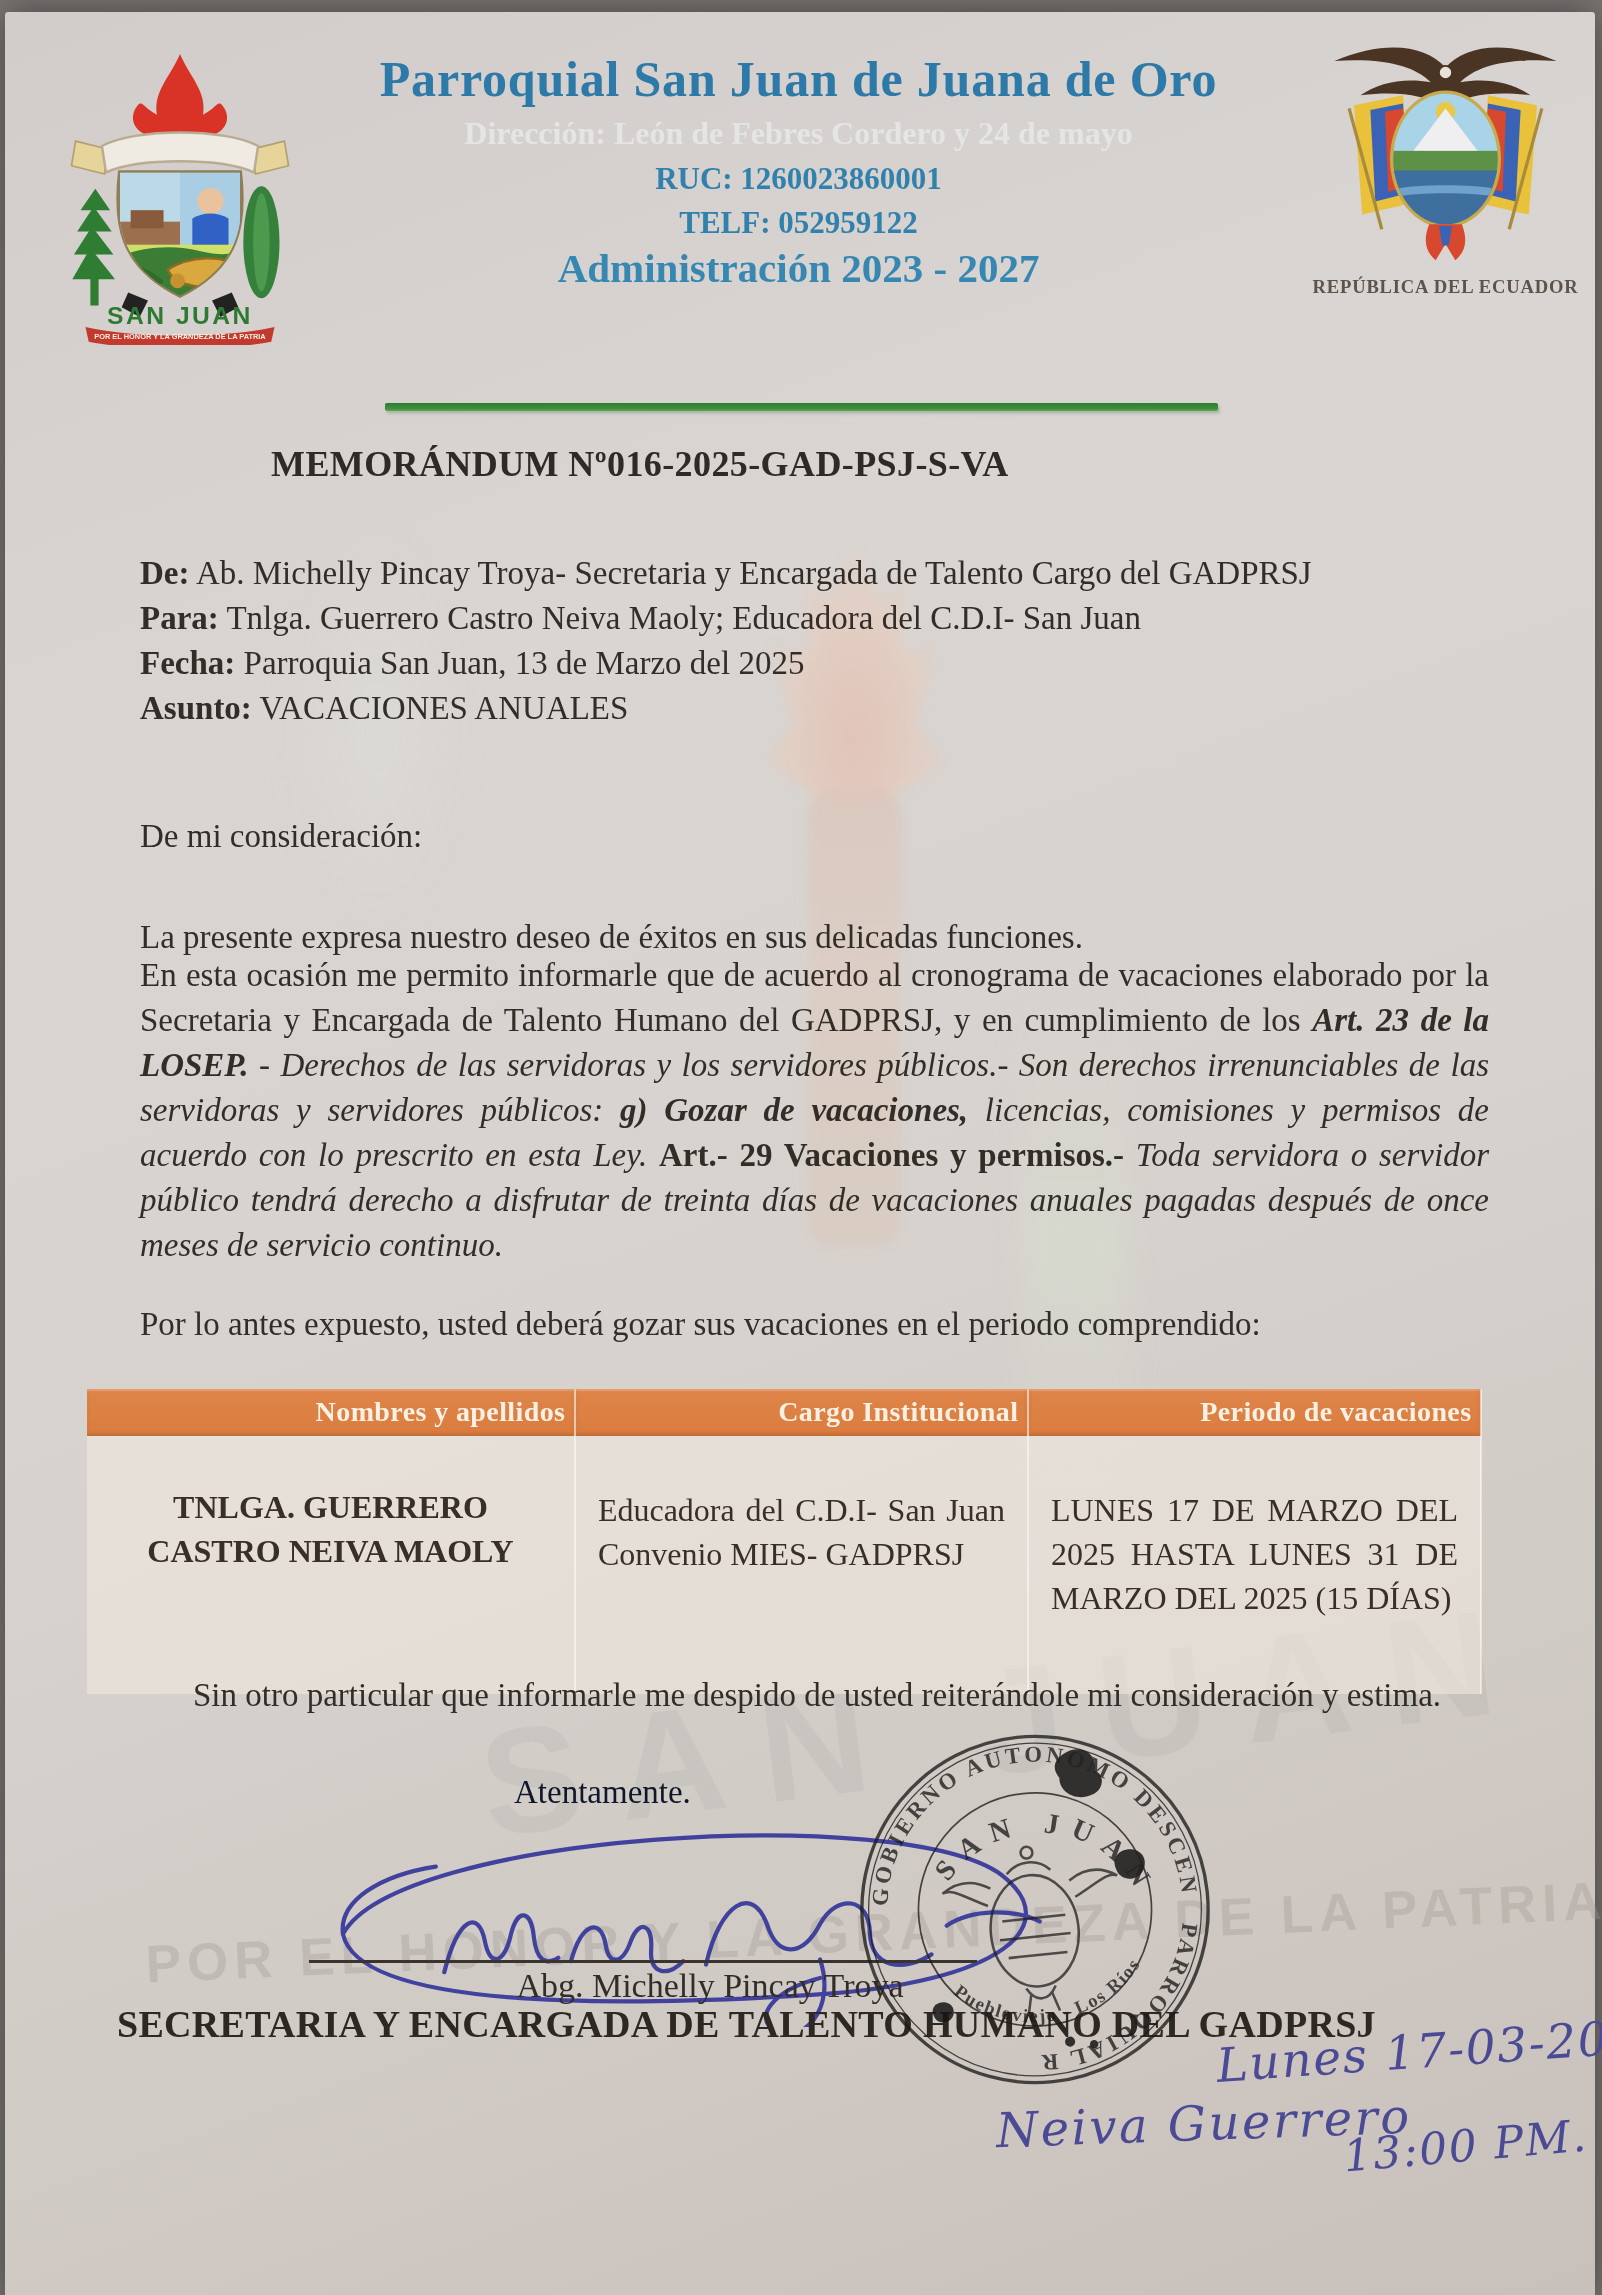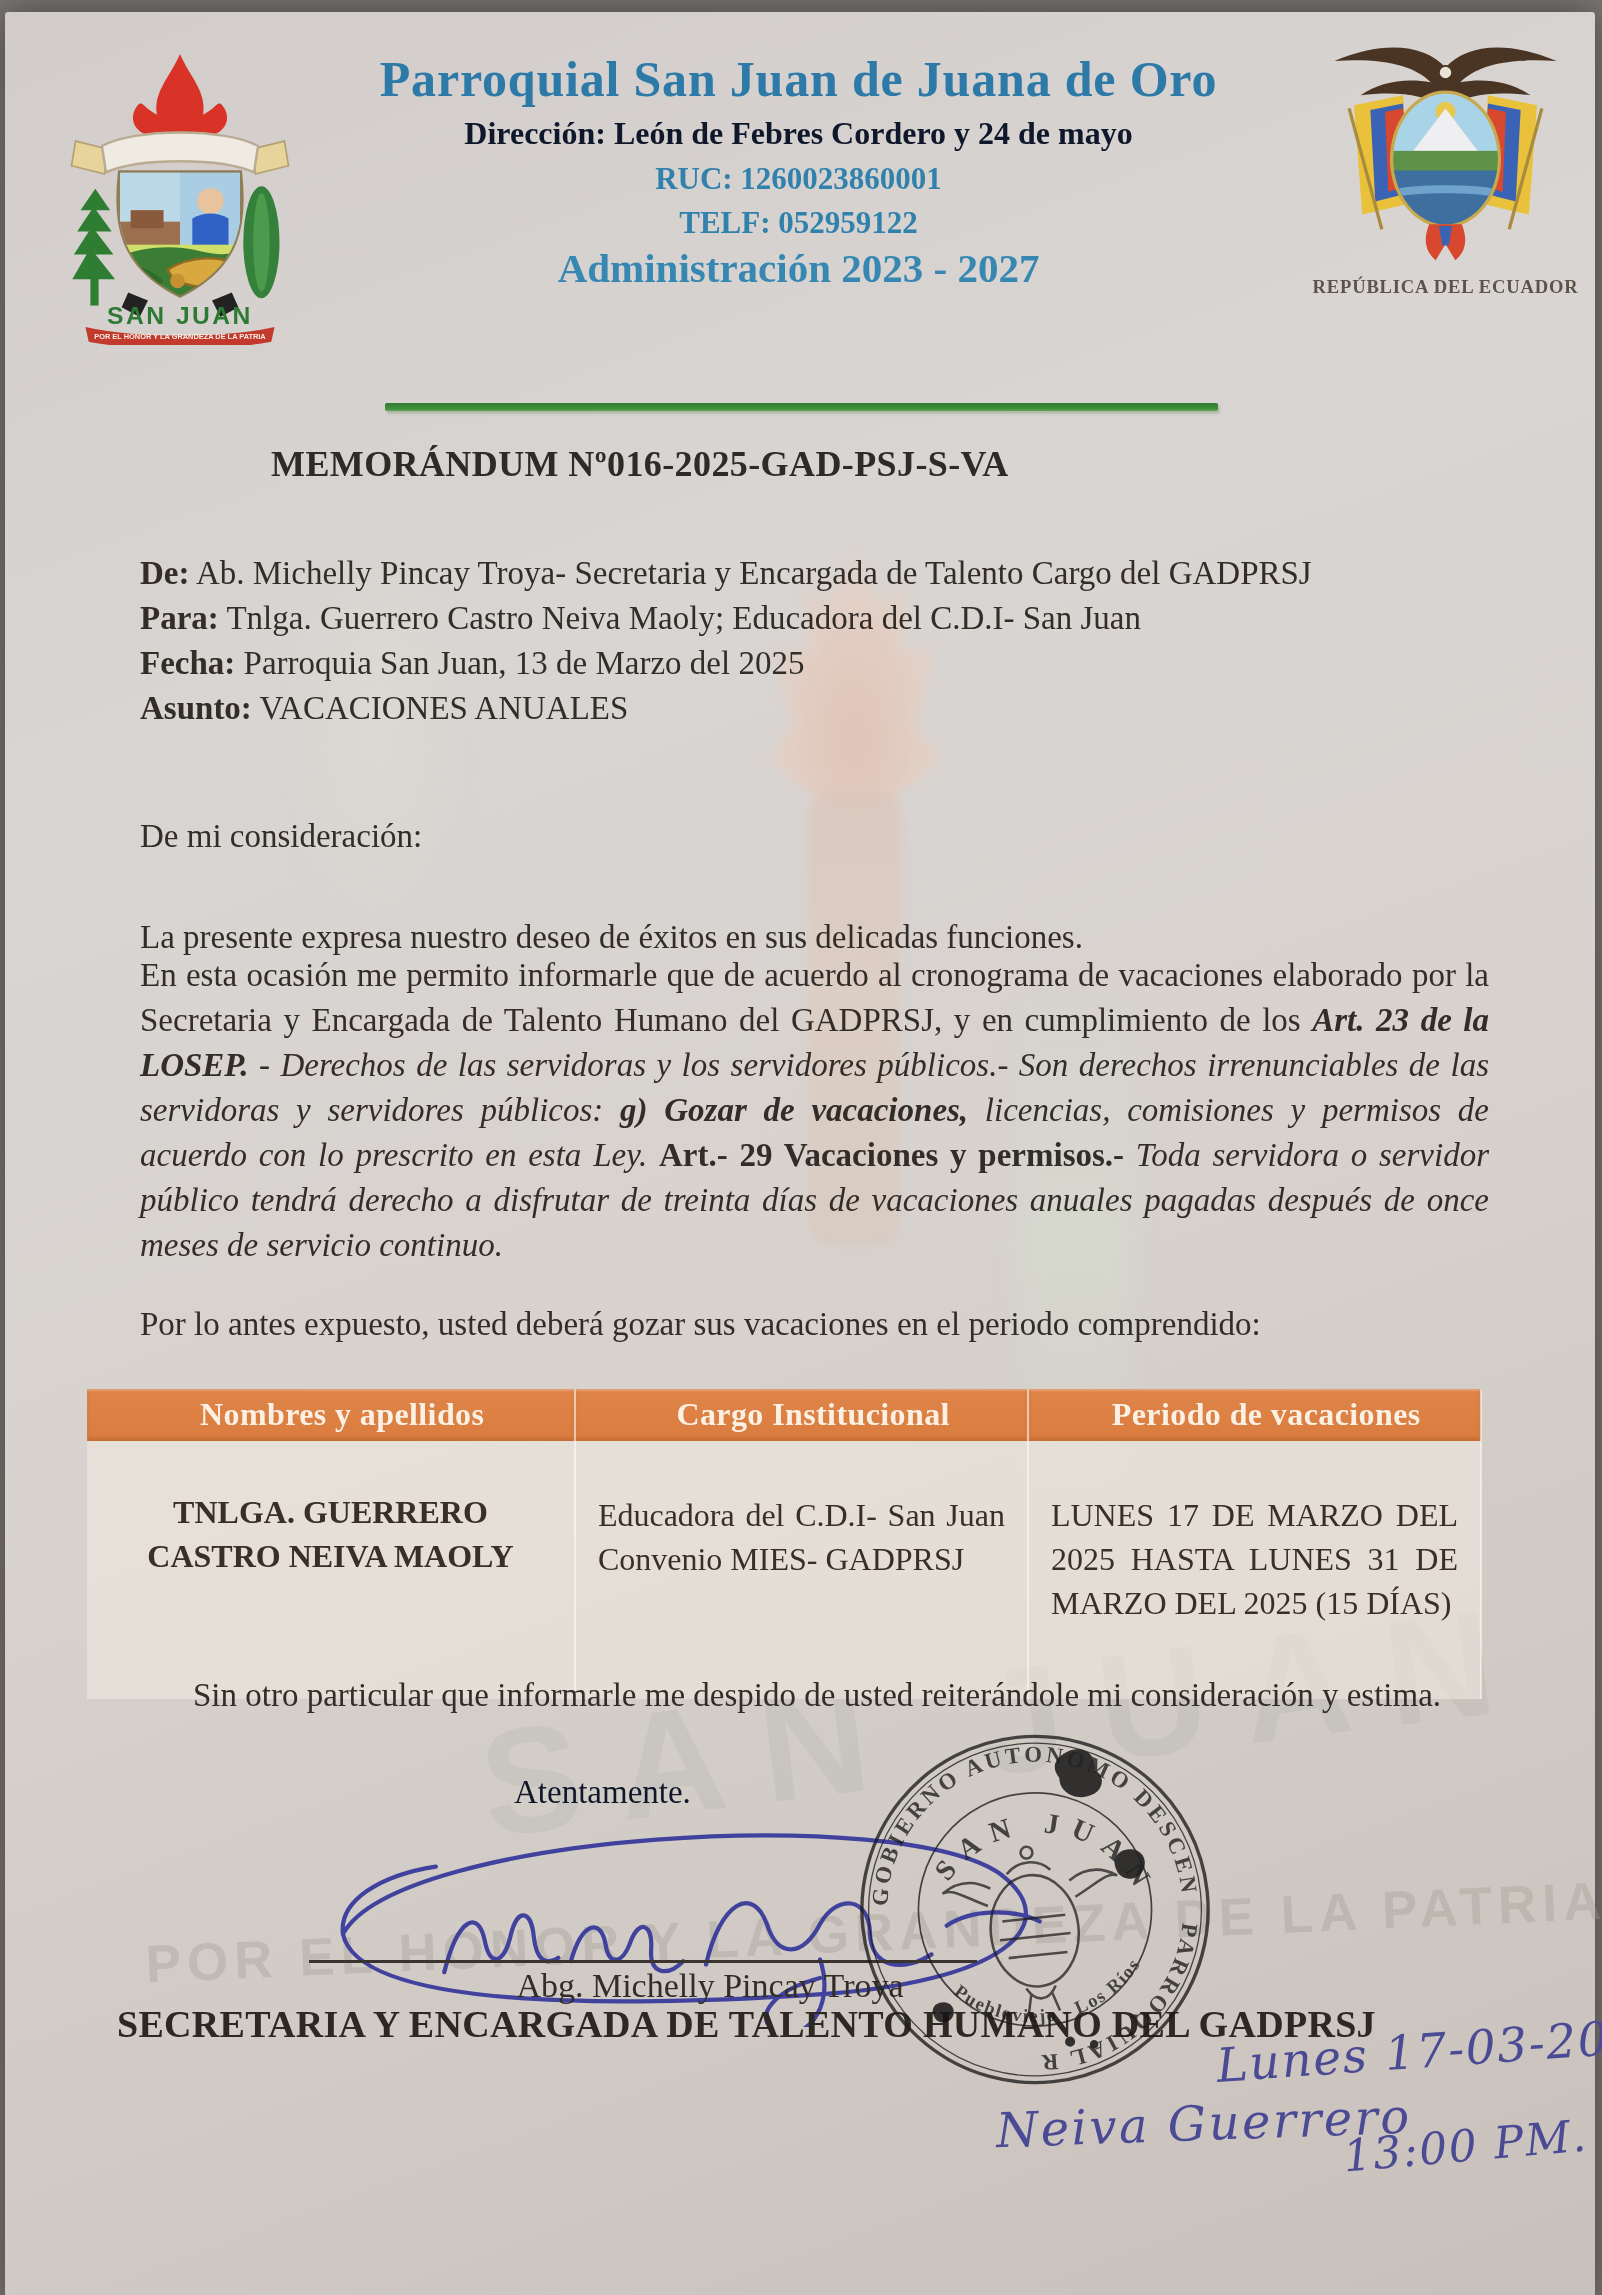--- a/index.html
+++ b/index.html
@@ -41,21 +41,21 @@
     font-family:"Liberation Sans",sans-serif;
   }
   .streak{position:absolute;pointer-events:none;}
   
   .hdr-center{
     position:absolute;left:321px;top:49px;width:955px;text-align:center;
     color:#2d7aa9;
   }
   .hdr-center .l1{font-size:52px;font-weight:bold;line-height:59px;letter-spacing:0.8px;}
   .hdr-center .l2{font-size:50px;font-weight:bold;line-height:61px;letter-spacing:0.8px;}
-  .hdr-center .l3{font-size:32px;font-weight:bold;line-height:47px;color:#0f172a;}
+  .hdr-center .l3{font-size:32px;font-weight:bold;line-height:47px;color:#e5e5e5;}
   .hdr-center .l4,.hdr-center .l5{font-size:31px;font-weight:bold;line-height:44px;color:#3181ad;}
   .hdr-center .l6{font-size:41px;font-weight:bold;line-height:47px;color:#3688b2;}
   .green-rule{
     position:absolute;left:385px;top:403px;width:833px;height:7.6px;
     background:linear-gradient(180deg,#2f7d33 0%,#3f8f3c 70%,#63a457 100%);
     border-radius:1.7px;box-shadow:1.7px 2.5px 2.5px rgba(90,130,90,.35);
   }
   .crest-left{position:absolute;left:49px;top:49px;width:262px;height:296px;}
   .crest-right{position:absolute;left:1306px;top:30px;width:279px;height:245px;}
   .crest-right-caption{
@@ -90,22 +90,22 @@
   }
   .rt-b{font-weight:bold;}
   .rt-i{font-style:italic;}
   
   .vac-table{
     position:absolute;left:87px;top:1389px;width:1395px;border-collapse:collapse;
     font-size:32px;color:#3a2f28;
   }
   .vac-table th{
     background:linear-gradient(180deg,#df854a 0%,#da7c3e 100%);
-    color:#faf0e4;font-weight:bold;text-align:center;
-    padding:6.8px 8.5px 8.5px 32px;font-size:32px;letter-spacing:0.4px;
+    color:#faf0e4;font-weight:bold;text-align:right;
+    padding:6.8px 8.5px 8.5px 32px;font-size:28px;letter-spacing:0.4px;
     border-right:2.5px solid rgba(255,255,255,.55);
     box-shadow:inset 0 1.7px 1.7px rgba(255,255,255,.25), inset 0 -2.5px 3.4px rgba(120,60,10,.25);
   }
   .vac-table td{
     vertical-align:top;padding:52px 22px 74px 22px;
     background:rgba(242,235,226,.55);
     border-right:2.5px solid rgba(255,255,255,.5);
     line-height:44px;
   }
   .vac-table td.c1{font-weight:bold;text-align:center;padding-top:49px;}

